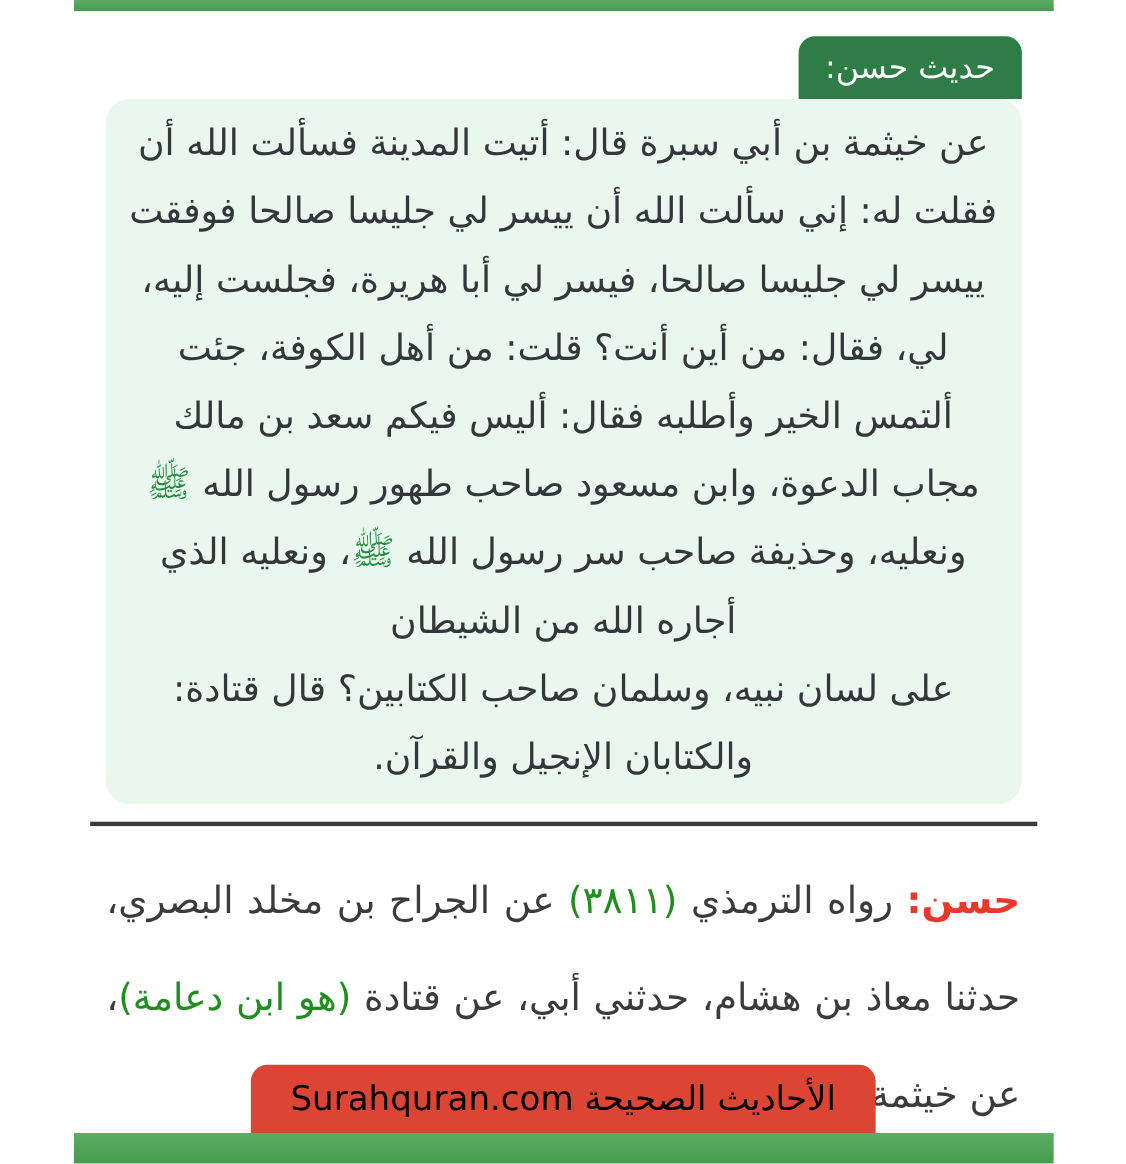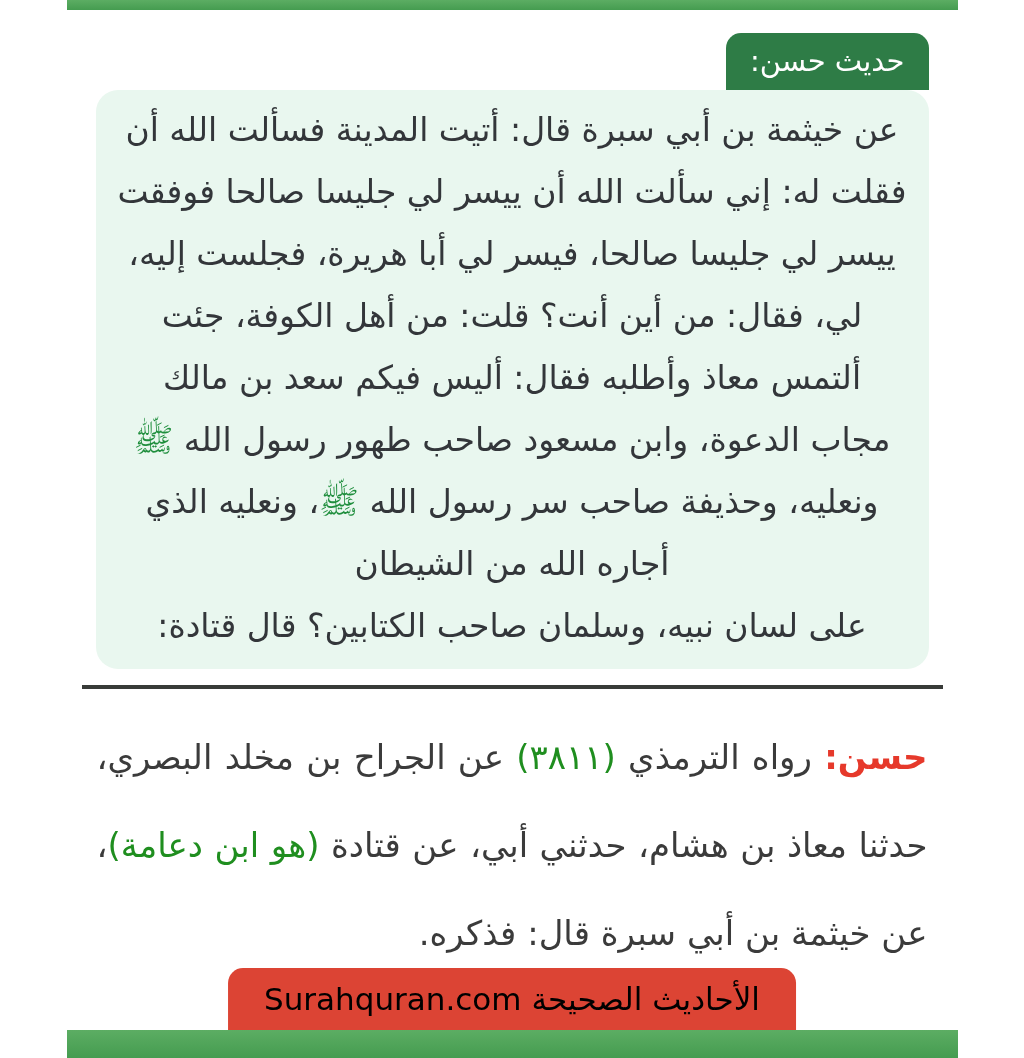--- a/index.html
+++ b/index.html
@@ -108,25 +108,26 @@
 
   <div class="label-row">
     <div class="grade-label">حديث حسن:</div>
   </div>
 
   <div class="hadith-box">
       <div class="hadith-line"><span class="seg-default">عن خيثمة بن أبي سبرة قال: أتيت المدينة فسألت الله أن</span></div>
       <div class="hadith-line"><span class="seg-default">فقلت له: إني سألت الله أن ييسر لي جليسا صالحا فوفقت</span></div>
       <div class="hadith-line"><span class="seg-default">ييسر لي جليسا صالحا، فيسر لي أبا هريرة، فجلست إليه،</span></div>
       <div class="hadith-line"><span class="seg-default">لي، فقال: من أين أنت؟ قلت: من أهل الكوفة، جئت</span></div>
-      <div class="hadith-line"><span class="seg-default">ألتمس معاذ وأطلبه فقال: أليس فيكم سعد بن مالك</span></div>
+      <div class="hadith-line"><span class="seg-default">ألتمس الخير وأطلبه فقال: أليس فيكم سعد بن مالك</span></div>
       <div class="hadith-line"><span class="seg-default">مجاب الدعوة، وابن مسعود صاحب طهور رسول الله </span><span class="seg-green">ﷺ</span></div>
       <div class="hadith-line"><span class="seg-default">ونعليه، وحذيفة صاحب سر رسول الله </span><span class="seg-green">ﷺ</span><span class="seg-default">، ونعليه الذي</span></div>
       <div class="hadith-line"><span class="seg-default">أجاره الله من الشيطان</span></div>
       <div class="hadith-line"><span class="seg-default">على لسان نبيه، وسلمان صاحب الكتابين؟ قال قتادة:</span></div>
+      <div class="hadith-line"><span class="seg-default">والكتابان الإنجيل والقرآن.</span></div>
     </div>
 
   <hr class="divider">
 
   <p class="source"><span class="seg-red">حسن:</span><span class="seg-default"> رواه الترمذي </span><span class="seg-ref-green">(٣٨١١)</span><span class="seg-default"> عن الجراح بن مخلد البصري، حدثنا معاذ بن هشام، حدثني أبي، عن قتادة </span><span class="seg-ref-green">(هو ابن دعامة)</span><span class="seg-default">، عن خيثمة بن أبي سبرة قال: فذكره.</span></p>
 
   <div class="footer-badge">
     <span>الأحاديث الصحيحة Surahquran.com</span>
   </div>
 

